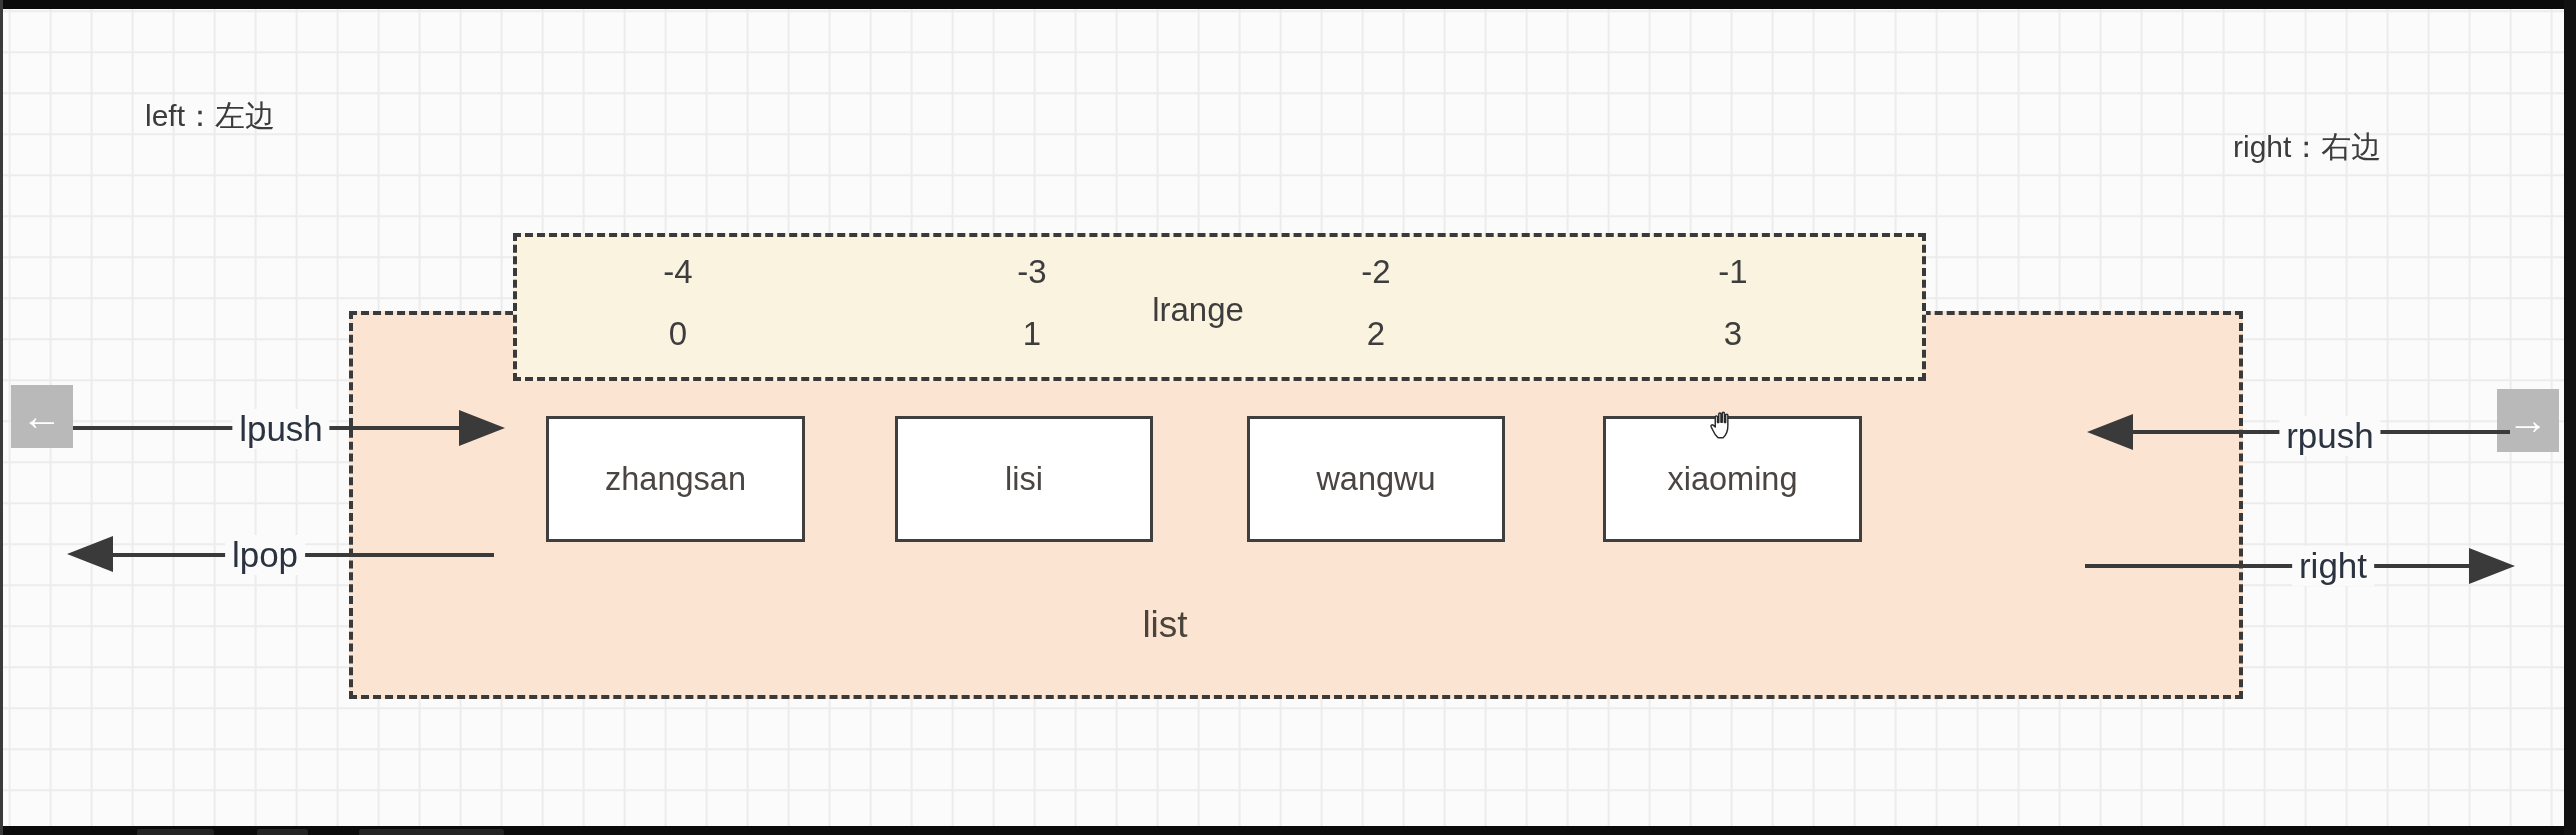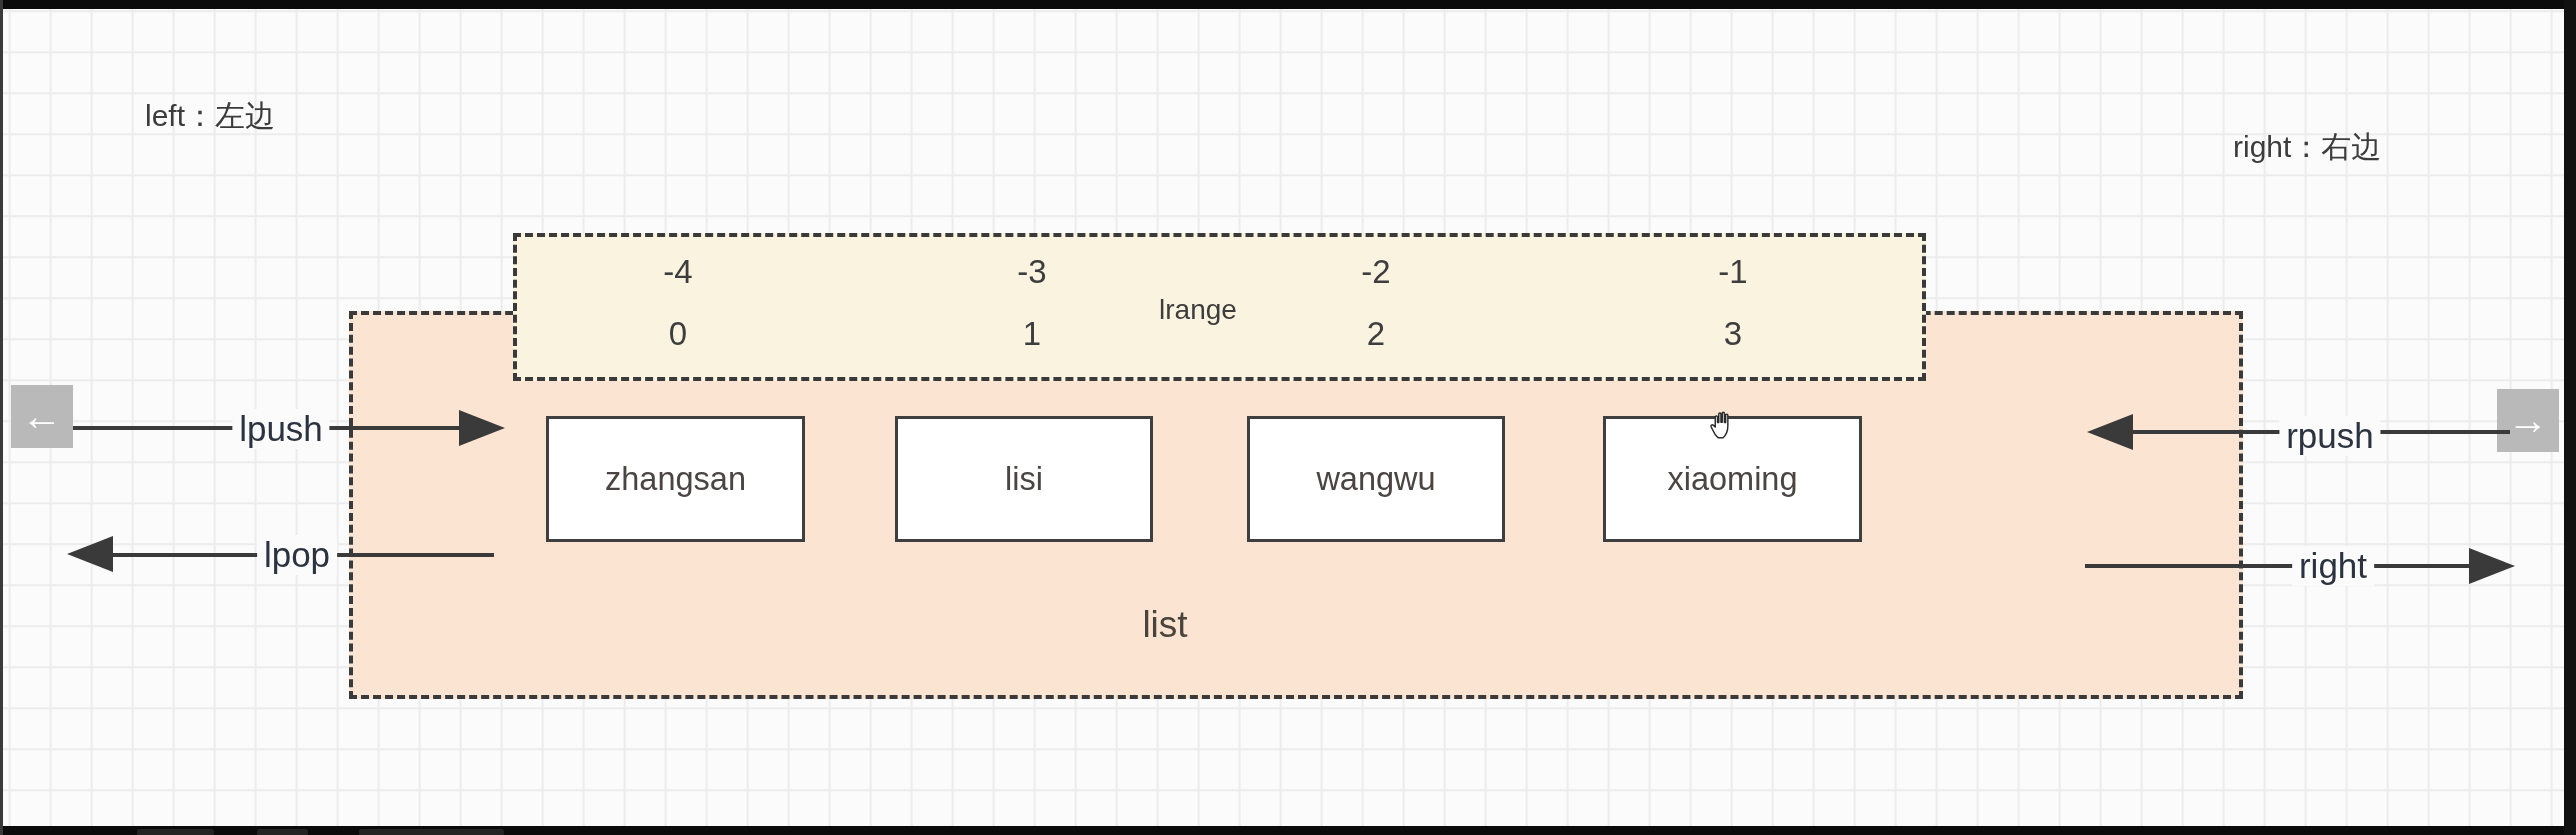--- a/index.html
+++ b/index.html
@@ -17,21 +17,21 @@
   .bar{position:absolute;background:#0b0b0b;}
   .smudge{position:absolute;background:#232323;border-radius:2.6px;}
   .note{position:absolute;font-size:30px;color:#3c3c3c;white-space:nowrap;text-align:center;}
   .dashedbox{position:absolute;border:4.3px dashed #3a3a3a;box-sizing:border-box;}
   #lrange-box{left:513px;top:233px;width:1413px;height:148px;background:#faf3e0;z-index:3;}
   #list-box{left:349px;top:311px;width:1894px;height:388px;background:#fbe4d2;z-index:2;}
   .idx-col{position:absolute;top:252px;transform:translateX(-50%);text-align:center;z-index:4;}
   .idx-neg,.idx-pos{display:block;font-size:33px;line-height:39px;color:#3d3d3d;}
   .idx-pos{margin-top:23px;}
   .range-label{position:absolute;left:1198px;top:310px;transform:translate(-50%,-50%);
-    font-size:28px;color:#3d3d3d;z-index:4;}
+    font-size:33px;color:#3d3d3d;z-index:4;}
   .item-box{position:absolute;top:416px;height:126px;background:#ffffff;
     border:3.4px solid #3f3f3f;box-sizing:border-box;display:flex;align-items:center;
     justify-content:center;font-size:32.5px;color:#4a4542;z-index:4;}
   #item-0{left:546px;width:259px;}
   #item-1{left:895px;width:258px;}
   #item-2{left:1247px;width:258px;}
   #item-3{left:1603px;width:259px;}
   .list-label{position:absolute;left:1165px;top:625px;transform:translate(-50%,-50%);
     font-size:37px;color:#4a443c;z-index:4;}
   .nav-btn{position:absolute;width:62px;height:63px;background:#b9b9b9;z-index:5;
@@ -98,21 +98,21 @@
   <button class="nav-btn" id="nav-right">
       <span>→</span>
     </button>
 
   <div class="arrow-line" style="left:73px;top:426px;width:389px;"></div>
   <div class="head head-right" style="left:459px;top:410px;"></div>
   <div class="op-label" style="left:281px;top:429px;">lpush</div>
 
   <div class="head head-left" style="left:67px;top:536px;"></div>
   <div class="arrow-line" style="left:110px;top:553px;width:384px;"></div>
-  <div class="op-label" style="left:265px;top:555px;margin-left:32px;">lpop</div>
+  <div class="op-label" style="left:265px;top:555px;">lpop</div>
 
   <div class="head head-left" style="left:2087px;top:414px;"></div>
   <div class="arrow-line" style="left:2130px;top:430px;width:380px;"></div>
   <div class="op-label" style="left:2330px;top:436px;">rpush</div>
 
   <div class="arrow-line" style="left:2085px;top:564px;width:386px;"></div>
   <div class="head head-right" style="left:2469px;top:548px;"></div>
   <div class="op-label" style="left:2333px;top:566px;">right</div>
 
   <div id="cursor">

